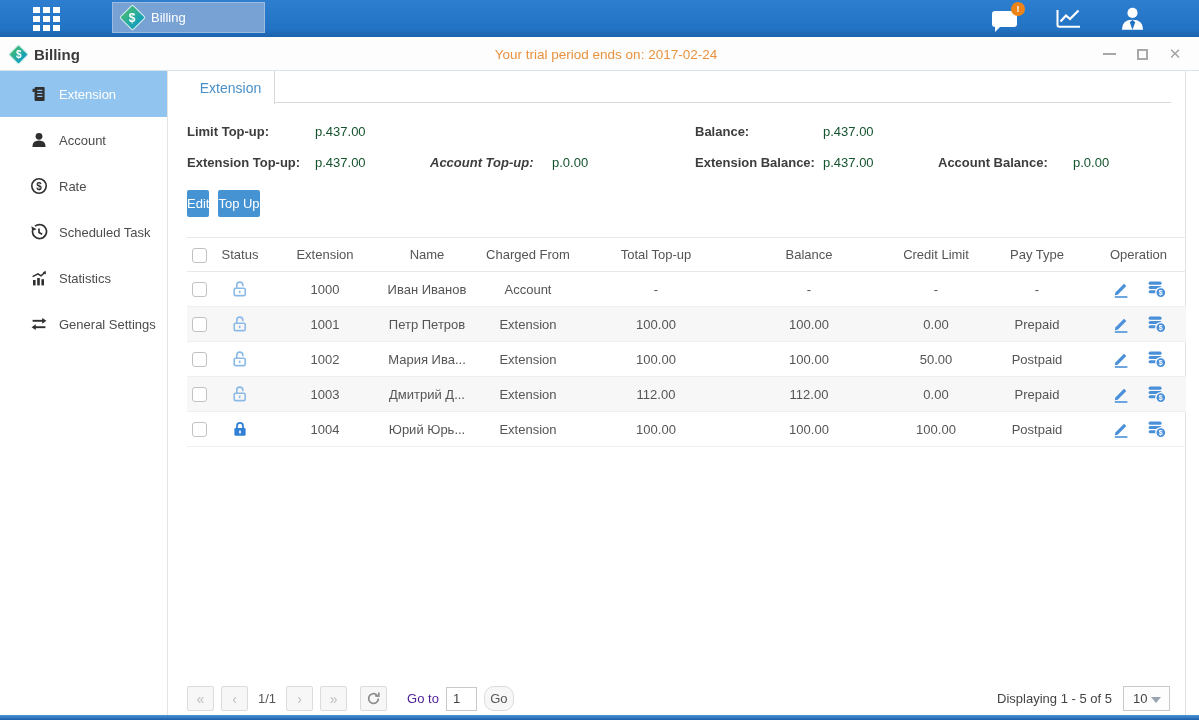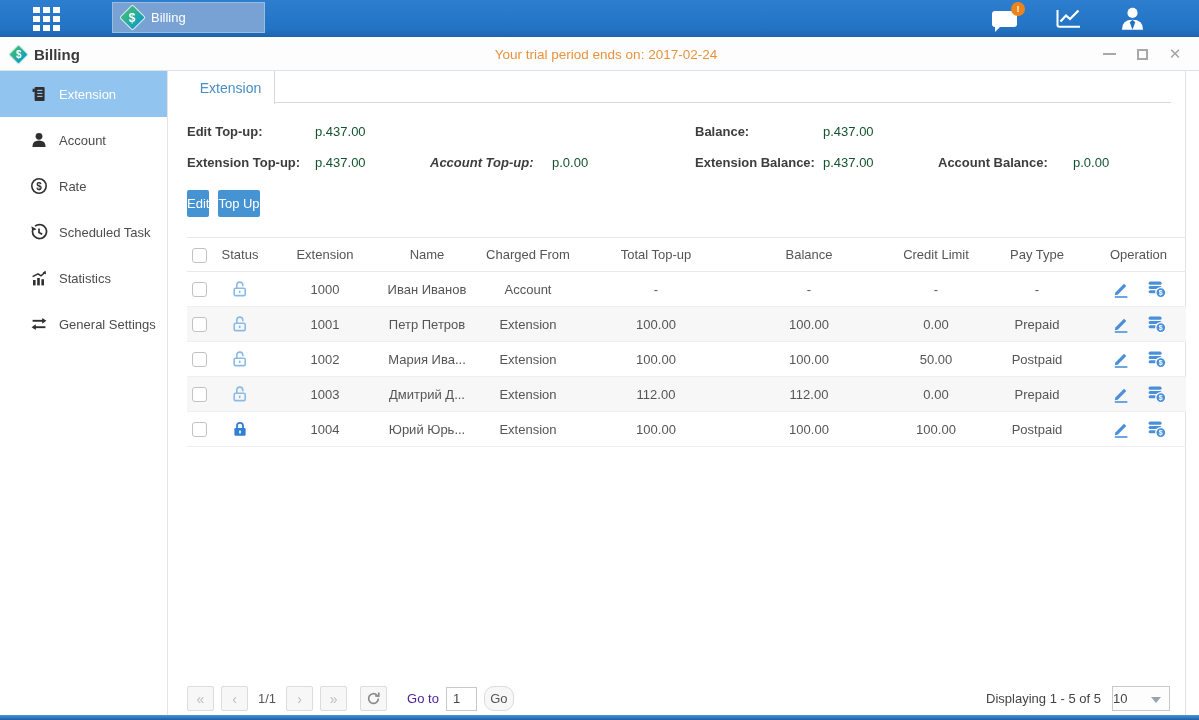--- a/index.html
+++ b/index.html
@@ -87,22 +87,22 @@
   .pg-btn { width:27px; height:25px; background:#f7f7f7; border:1px solid #dcdcdc; border-radius:2px;
             color:#bdbdbd; font-size:14px; display:flex; align-items:center; justify-content:center; cursor:pointer; }
   .pg-ind { color:#555; margin:0 3px; }
   .goto-lbl { color:#4c1d95; margin-left:13px; }
   .goto-input { width:31px; height:24px; border:1px solid #c9c9c9; font-size:13px; color:#444;
                 padding-left:6px; font-family:inherit; }
   .go-btn { width:30px; height:25px; background:#f7f7f7; border:1px solid #dcdcdc; border-radius:10px;
             color:#555; font-size:13px; display:flex; align-items:center; justify-content:center; cursor:pointer; }
   .pager-right { position:absolute; right:15px; bottom:4px; display:flex; align-items:center; gap:11px; }
   .disp { color:#444; }
-  .page-size { width:58px; height:25px; border:1px solid #c9c9c9; background:#fdfdfd; display:flex;
-               align-items:center; gap:14px; cursor:pointer; color:#444; position:relative; }
+  .page-size { width:47px; height:25px; border:1px solid #c9c9c9; background:#fdfdfd; display:flex;
+               align-items:center; padding-left:9px; gap:14px; cursor:pointer; color:#444; position:relative; }
   .caret { position:absolute; right:8px; top:10px; width:0; height:0; border-left:5px solid transparent;
            border-right:5px solid transparent; border-top:6px solid #98a4b0; }
 
   .bottom-strip { position:absolute; left:0; bottom:0; width:1199px; height:5px;
                   background:linear-gradient(180deg,#4c94d8,#1c5fa8); }
 </style>
 </head>
 <body>
 
 <div class="topbar">
@@ -218,21 +218,21 @@
 </div>
 
 <div class="content">
 
   <div class="tabs-row">
     <div class="tab-active">Extension</div>
   </div>
 
   <div class="summary">
     <div class="sum-row">
-      <span class="lbl w128">Edit Top-up:</span>
+      <span class="lbl w128">Limit Top-up:</span>
       <span class="val">p.437.00</span>
     </div>
     <div class="sum-row">
       <span class="lbl w128">Balance:</span>
       <span class="val">p.437.00</span>
     </div>
     <div class="sum-row">
       <span class="lbl w128">Extension Top-up:</span>
       <span class="val w115">p.437.00</span>
       <span class="lbl w122">Account Top-up:</span>

